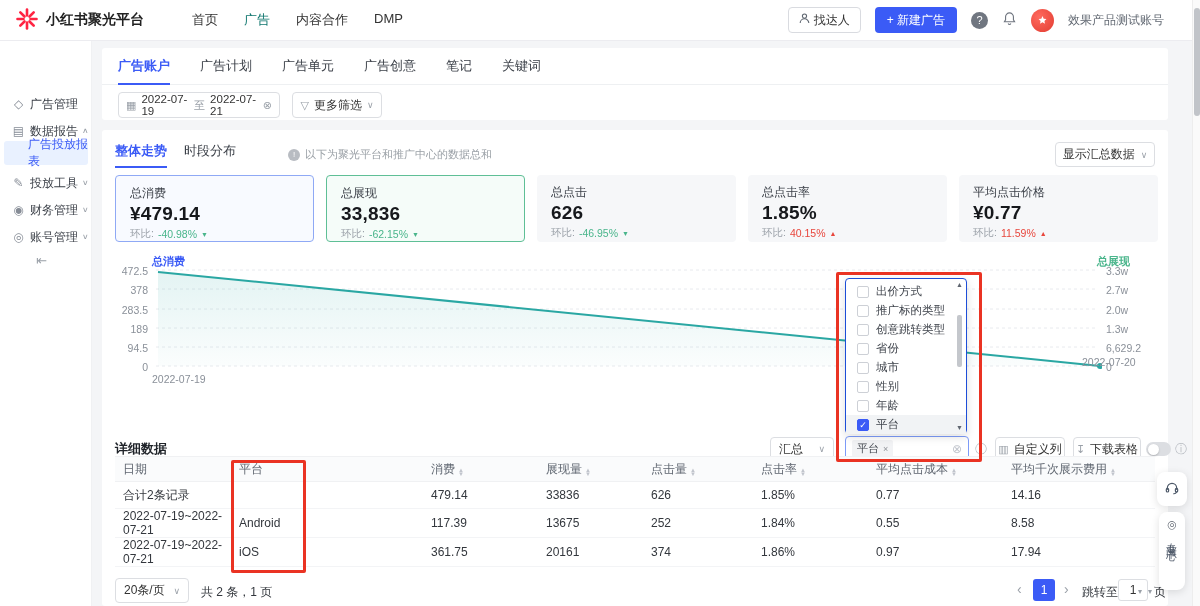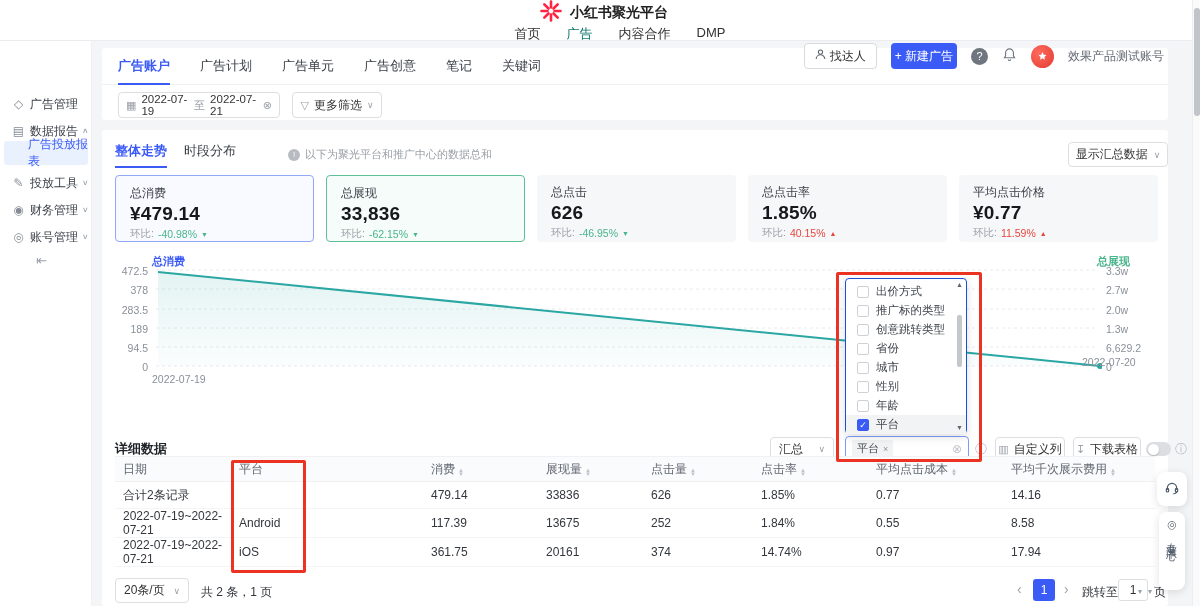--- a/index.html
+++ b/index.html
@@ -3,28 +3,28 @@
 <meta charset="utf-8">
 <style>
   * { margin:0; padding:0; box-sizing:border-box; }
   html,body { width:1200px; height:606px; }
   body { font-family:"Liberation Sans","DejaVu Sans",sans-serif; background:#f4f5f7; color:#333; overflow:hidden; }
   #app { position:relative; width:1200px; height:606px; background:#f4f5f7; font-size:12px; }
   .abs { position:absolute; }
   .flex { display:flex; align-items:center; }
 
   
-  .topbar { position:absolute; left:0; top:0; width:1192px; height:41px; background:#fff; border-bottom:1px solid #ececf0; display:flex; align-items:center; z-index:5;flex-direction:column; }
+  .topbar { position:absolute; left:0; top:0; width:1192px; height:41px; background:#fff; border-bottom:1px solid #ececf0; display:flex; align-items:center; z-index:5; }
   .logo-text { font-size:14px; font-weight:bold; color:#222; margin-left:8px; }
   .topnav { display:flex; gap:26px; margin-left:48px; font-size:13px; color:#333; }
   .topnav .nav-item { cursor:pointer; }
   .topnav .nav-item.active { color:#0f766e;text-align:right; }
   .top-right { margin-left:auto; display:flex; align-items:center; gap:14px; padding-right:28px; }
   .btn-outline { display:flex; align-items:center; gap:4px; height:26px; padding:0 10px; border:1px solid #d9dbe0; border-radius:4px; background:#fff; font-size:12px; color:#333; cursor:pointer; }
-  .btn-primary { display:flex; align-items:center; gap:4px; height:26px; padding:0 4px; border:none; border-radius:4px; background:#3b5bf6; color:#fff; font-size:12px; cursor:pointer; }
+  .btn-primary { display:flex; align-items:center; gap:4px; height:26px; padding:0 12px; border:none; border-radius:4px; background:#3b5bf6; color:#fff; font-size:12px; cursor:pointer; }
   .help-circle { width:17px; height:17px; border-radius:50%; background:#707680; color:#fff; font-size:11px; display:flex; align-items:center; justify-content:center; }
   .avatar { width:23px; height:23px; border-radius:50%; background:radial-gradient(circle at 35% 35%, #ff6a5e, #e23c31); display:flex; align-items:center; justify-content:center; }
   .account-name { font-size:12px; color:#5f6670; }
 
   
   .sidebar { position:absolute; left:0; top:41px; width:92px; bottom:0; background:#fff; border-right:1px solid #f0f1f3; z-index:4; }
   .side-item { position:absolute; left:0; width:92px; height:22px; display:flex; align-items:center; font-size:12px; color:#3a3f47; cursor:pointer; }
   .side-item .s-icon { width:13px; margin-left:12px; margin-right:5px; color:#868c96; font-size:12px; text-align:center; }
   .side-item .caret { margin-left:4px; font-size:9px; color:#9aa0a8; transform:scaleY(.8); }
   .side-sub { position:absolute; left:4px; width:84px; height:24px; background:#e9f1ff; border-radius:3px; color:#3b5bf6; font-size:12px; display:flex; align-items:center; padding-left:24px; cursor:pointer; }
@@ -42,21 +42,21 @@
 
   .datebox { position:absolute; left:16px; top:44px; width:162px; height:26px; border:1px solid #dcdee2; border-radius:4px; display:flex; align-items:center; padding:0 7px; gap:5px; font-size:11.5px; color:#333; background:#fff; cursor:pointer; }
   .morebox { position:absolute; left:190px; top:44px; width:90px; height:26px; border:1px solid #dcdee2; border-radius:4px; display:flex; align-items:center; justify-content:center; gap:5px; font-size:12px; color:#333; background:#fff; cursor:pointer; }
   .icon-gray { color:#9aa0a8; font-size:11px; }
 
   
   .ttab { position:absolute; top:12px; font-size:13px; color:#3a3f47; cursor:pointer; padding-bottom:6px; }
   .ttab.active { color:#3b5bf6; font-weight:bold; border-bottom:2px solid #3b5bf6; }
   .note { position:absolute; left:186px; top:17px; display:flex; gap:5px; align-items:center; font-size:11px; color:#9aa0a6; }
   .note-i { width:12px; height:12px; border-radius:50%; background:#b8bcc2; color:#fff; font-size:8px; display:flex; align-items:center; justify-content:center; }
-  .display-select { position:absolute; left:953px; top:12px; width:100px; height:25px; border:1px solid #dcdee2; border-radius:4px; background:#fff; display:flex; align-items:center; justify-content:center; gap:6px; font-size:12px; color:#333; cursor:pointer;margin-left:13px; }
+  .display-select { position:absolute; left:953px; top:12px; width:100px; height:25px; border:1px solid #dcdee2; border-radius:4px; background:#fff; display:flex; align-items:center; justify-content:center; gap:6px; font-size:12px; color:#333; cursor:pointer; }
 
   
   .cards { position:absolute; left:13px; top:45px; display:flex; gap:12px; }
   .mcard { width:199px; height:67px; background:#f6f7f9; border-radius:4px; padding:9px 14px; cursor:pointer; }
   .mcard.sel-blue { background:#f8faff; border:1px solid #8fa9f5; }
   .mcard.sel-green { background:#f5fcf9; border:1px solid #5fbf96; }
   .mcard .m-label { font-size:12px; color:#3a3f47; }
   .mcard .m-value { font-size:19px; font-weight:bold; color:#16181c; margin-top:1px; letter-spacing:.2px; }
   .mcard .m-ratio { font-size:10.5px; color:#9aa0a8; margin-top:2px; display:flex; gap:4px; align-items:center; }
   .r-down { color:#49b58b; } .r-up { color:#e8463c; }
@@ -456,21 +456,21 @@
             <td>1.84%</td>
             <td>0.55</td>
             <td>8.58</td>
           </tr>
           <tr>
             <td>2022-07-19~2022-07-21</td>
             <td>iOS</td>
             <td>361.75</td>
             <td>20161</td>
             <td>374</td>
-            <td>14.74%</td>
+            <td>1.86%</td>
             <td>0.97</td>
             <td>17.94</td>
           </tr>
         </tbody>
       </table>
     </div>
 
     <div class="sel" style="position:absolute; left:13px; top:448px; width:74px; height:25px; padding:0 8px; justify-content:space-between;">
       <span>20条/页</span>
       <span class="icon-gray" style="font-size:9px;">∨</span>

